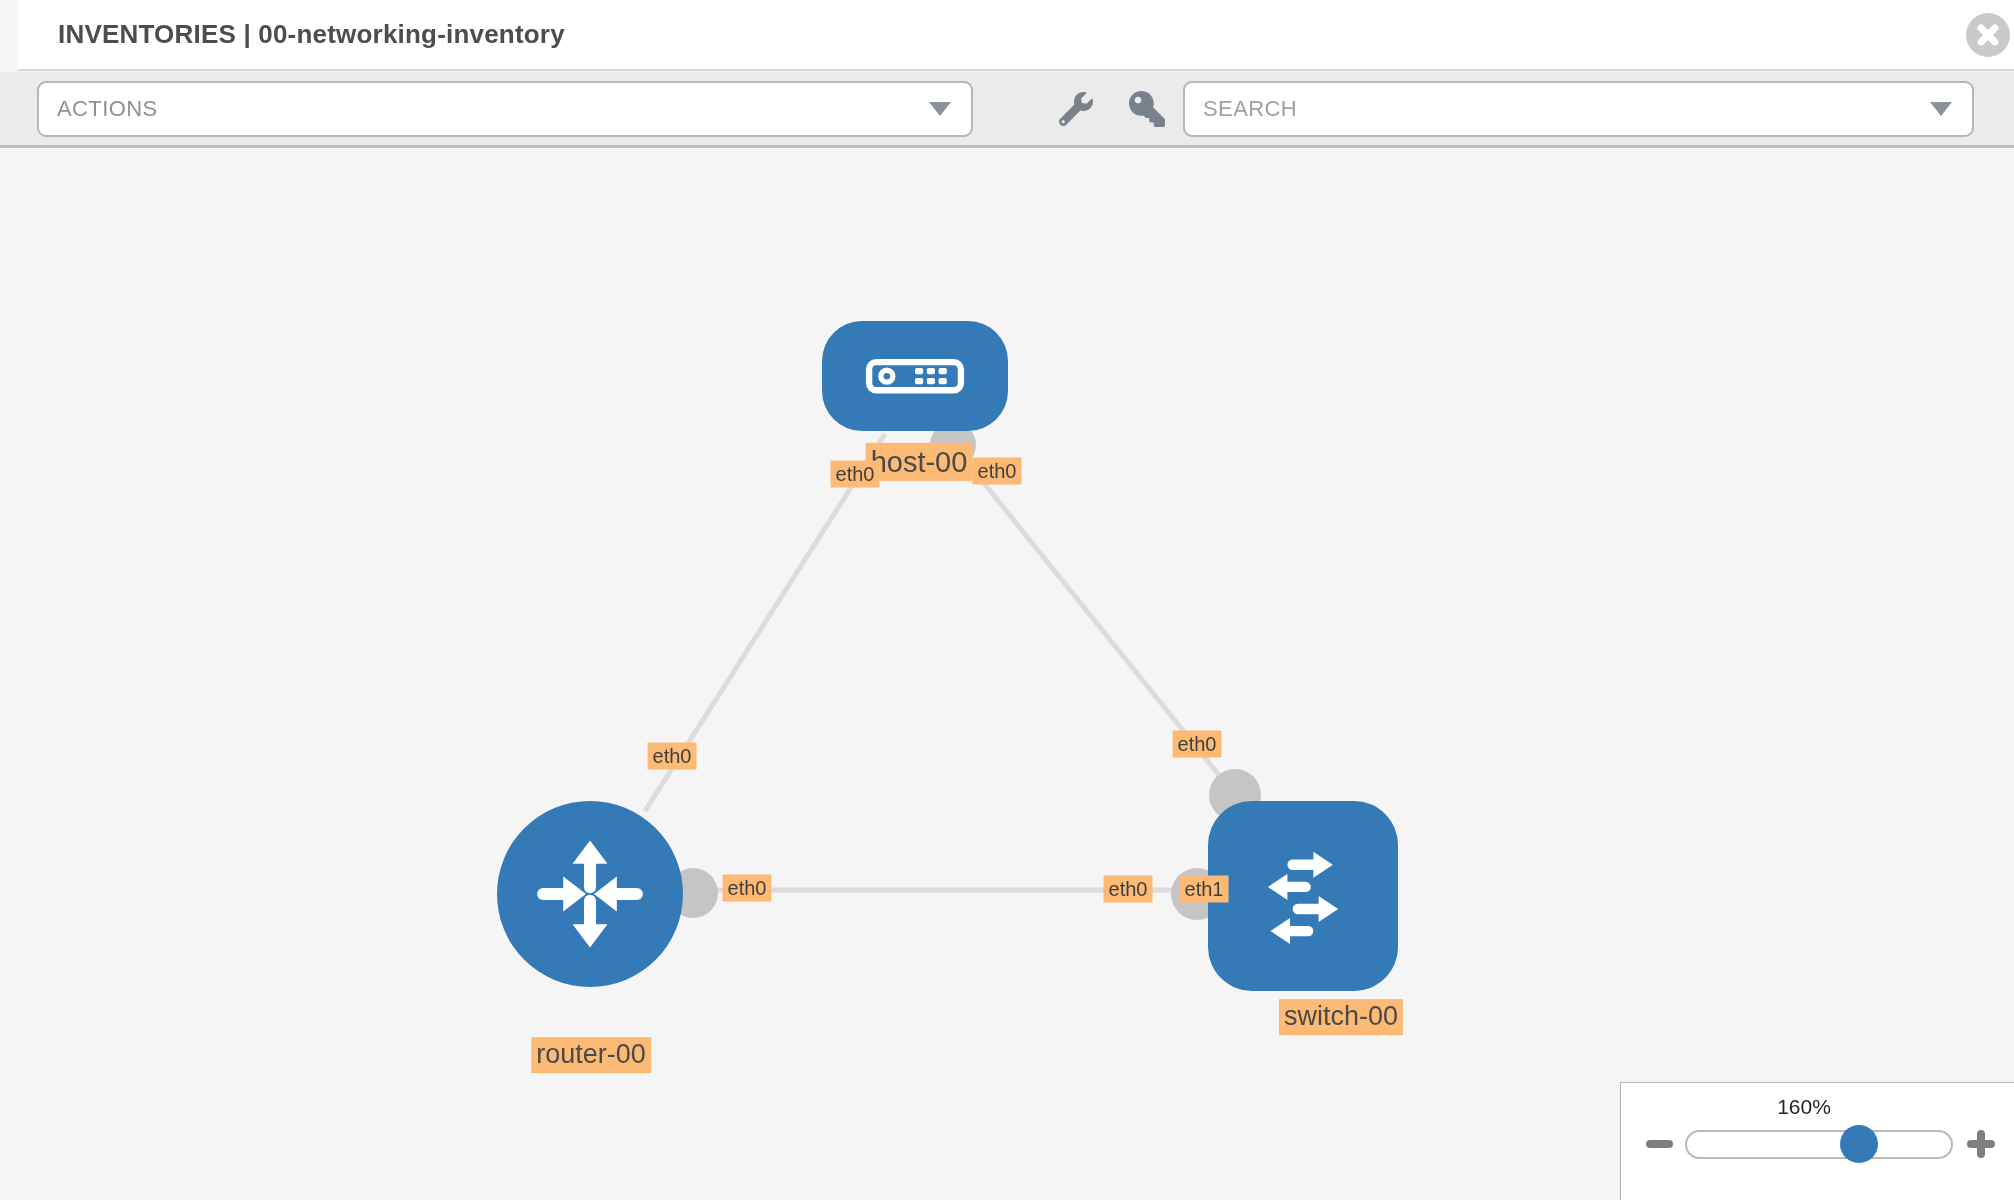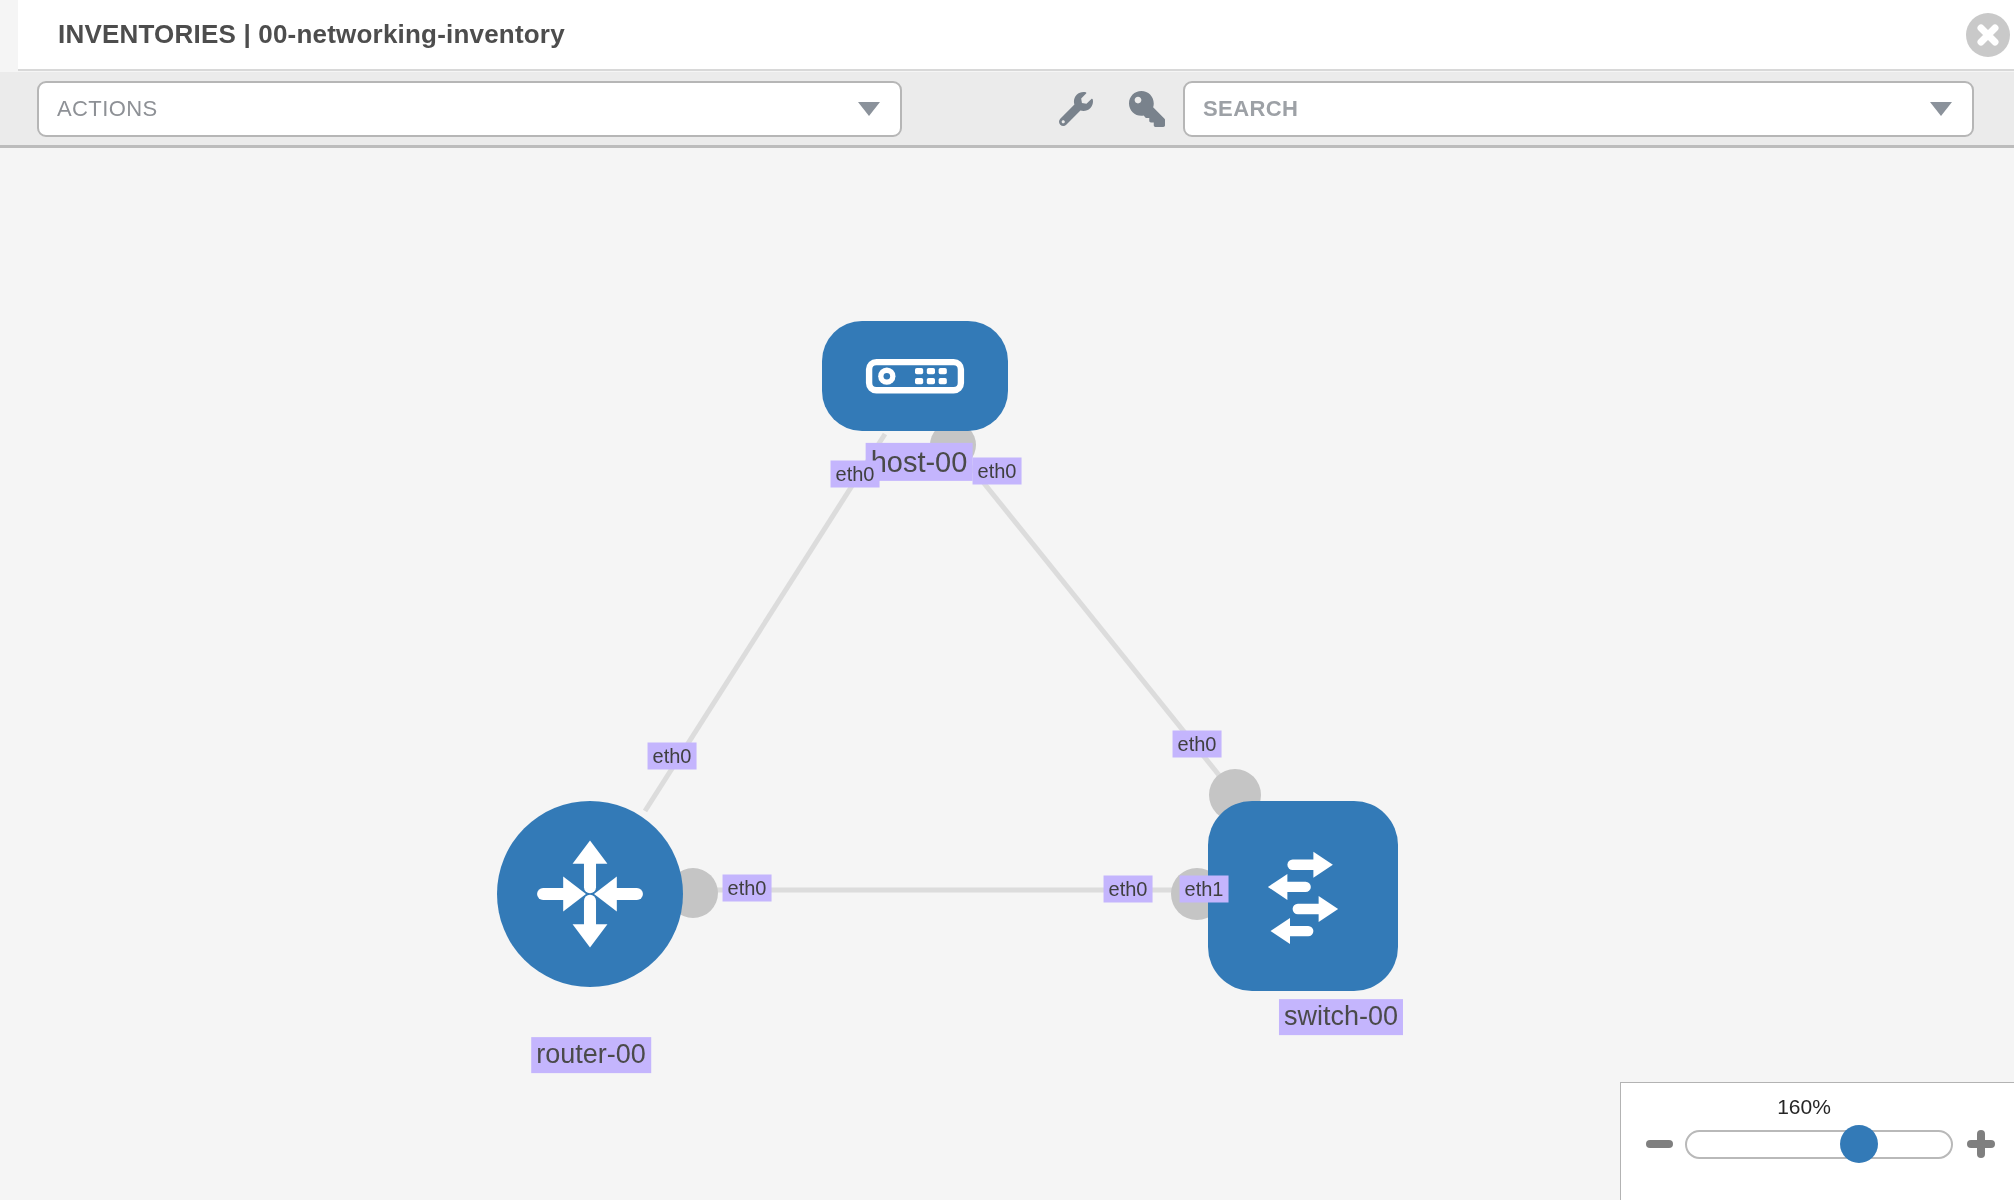--- a/index.html
+++ b/index.html
@@ -27,47 +27,47 @@
     background:#ebebeb;border-bottom:3px solid #bcbcbc;
     display:flex;align-items:center;box-sizing:border-box;
     padding:0 40px 0 37px;
   }
   .select{
     height:56px;background:#fff;border:2px solid #b6b6b6;border-radius:9px;
     display:flex;align-items:center;box-sizing:border-box;
     padding:0 20px 0 18px;cursor:pointer;
   }
   .select .label{font-size:22px;color:#8e9196;letter-spacing:.4px;flex:1;}
-  .select.search .label{color:#9da1a6;font-weight:bold;}
+  .select.search .label{color:#9da1a6;}
   .caret{
     width:0;height:0;border-left:11px solid transparent;border-right:11px solid transparent;
     border-top:14px solid #8b929b;margin-left:14px;
   }
-  .actions-select{width:865px;}
+  .actions-select{width:936px;}
   .search-select{width:791px;}
   .tb-spacer{flex:1;}
   .tool-btn{
     background:none;border:none;padding:0;margin:0 18px;cursor:pointer;
     display:flex;align-items:center;justify-content:center;
   }
   
   .canvas{
     position:absolute;left:0;top:151px;width:2014px;height:1049px;background:#f5f5f5;overflow:hidden;
   }
   .canvas svg.edge-layer{position:absolute;left:0;top:0;z-index:1;}
   .node{
     position:absolute;z-index:2;background:#337ab7;
     display:flex;align-items:center;justify-content:center;cursor:pointer;
   }
   .node-host{border-radius:40px;}
   .node-router{border-radius:50%;}
   .node-switch{border-radius:44px;}
   .chip{
     position:absolute;z-index:3;transform:translate(-50%,-50%);
-    background:#c4b5fd;color:#4a4a4a;padding:1px 5px;white-space:nowrap;line-height:1.25;
+    background:#fdba74;color:#4a4a4a;padding:1px 5px;white-space:nowrap;line-height:1.25;
   }
   .eth-chip{font-size:20px;color:#3f3f3f;}
   
   .zoom-panel{
     position:absolute;left:1620px;top:1082px;width:400px;height:150px;
     background:#ffffff;border:1px solid #b3b3b3;box-sizing:border-box;z-index:5;
   }
   .zoom-level{margin-top:12px;text-align:center;width:366px;font-size:21px;color:#262626;}
   .zoom-row{margin-top:9px;display:flex;align-items:center;padding:0 24px;}
   .zoom-btn{background:none;border:none;padding:0;cursor:pointer;display:flex;align-items:center;justify-content:center;width:32px;height:32px;}

